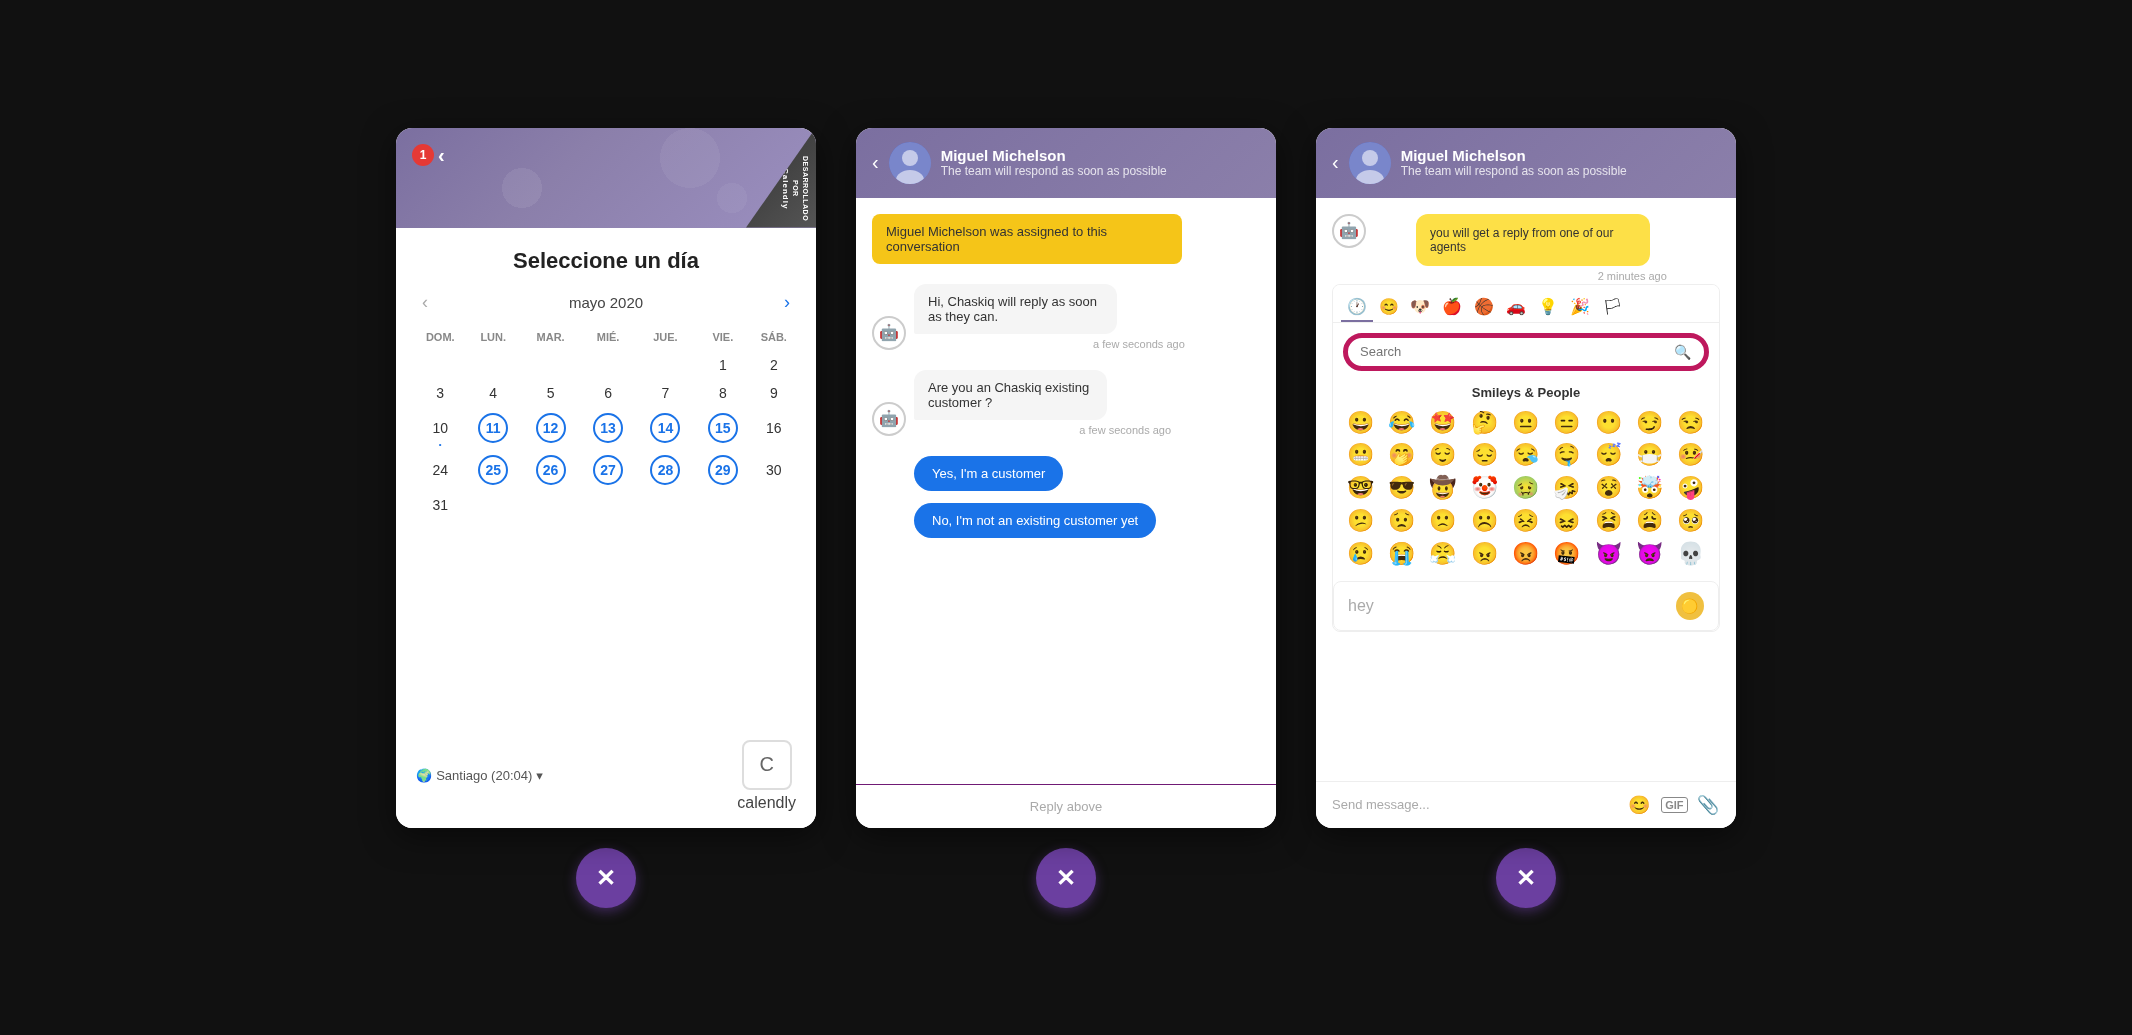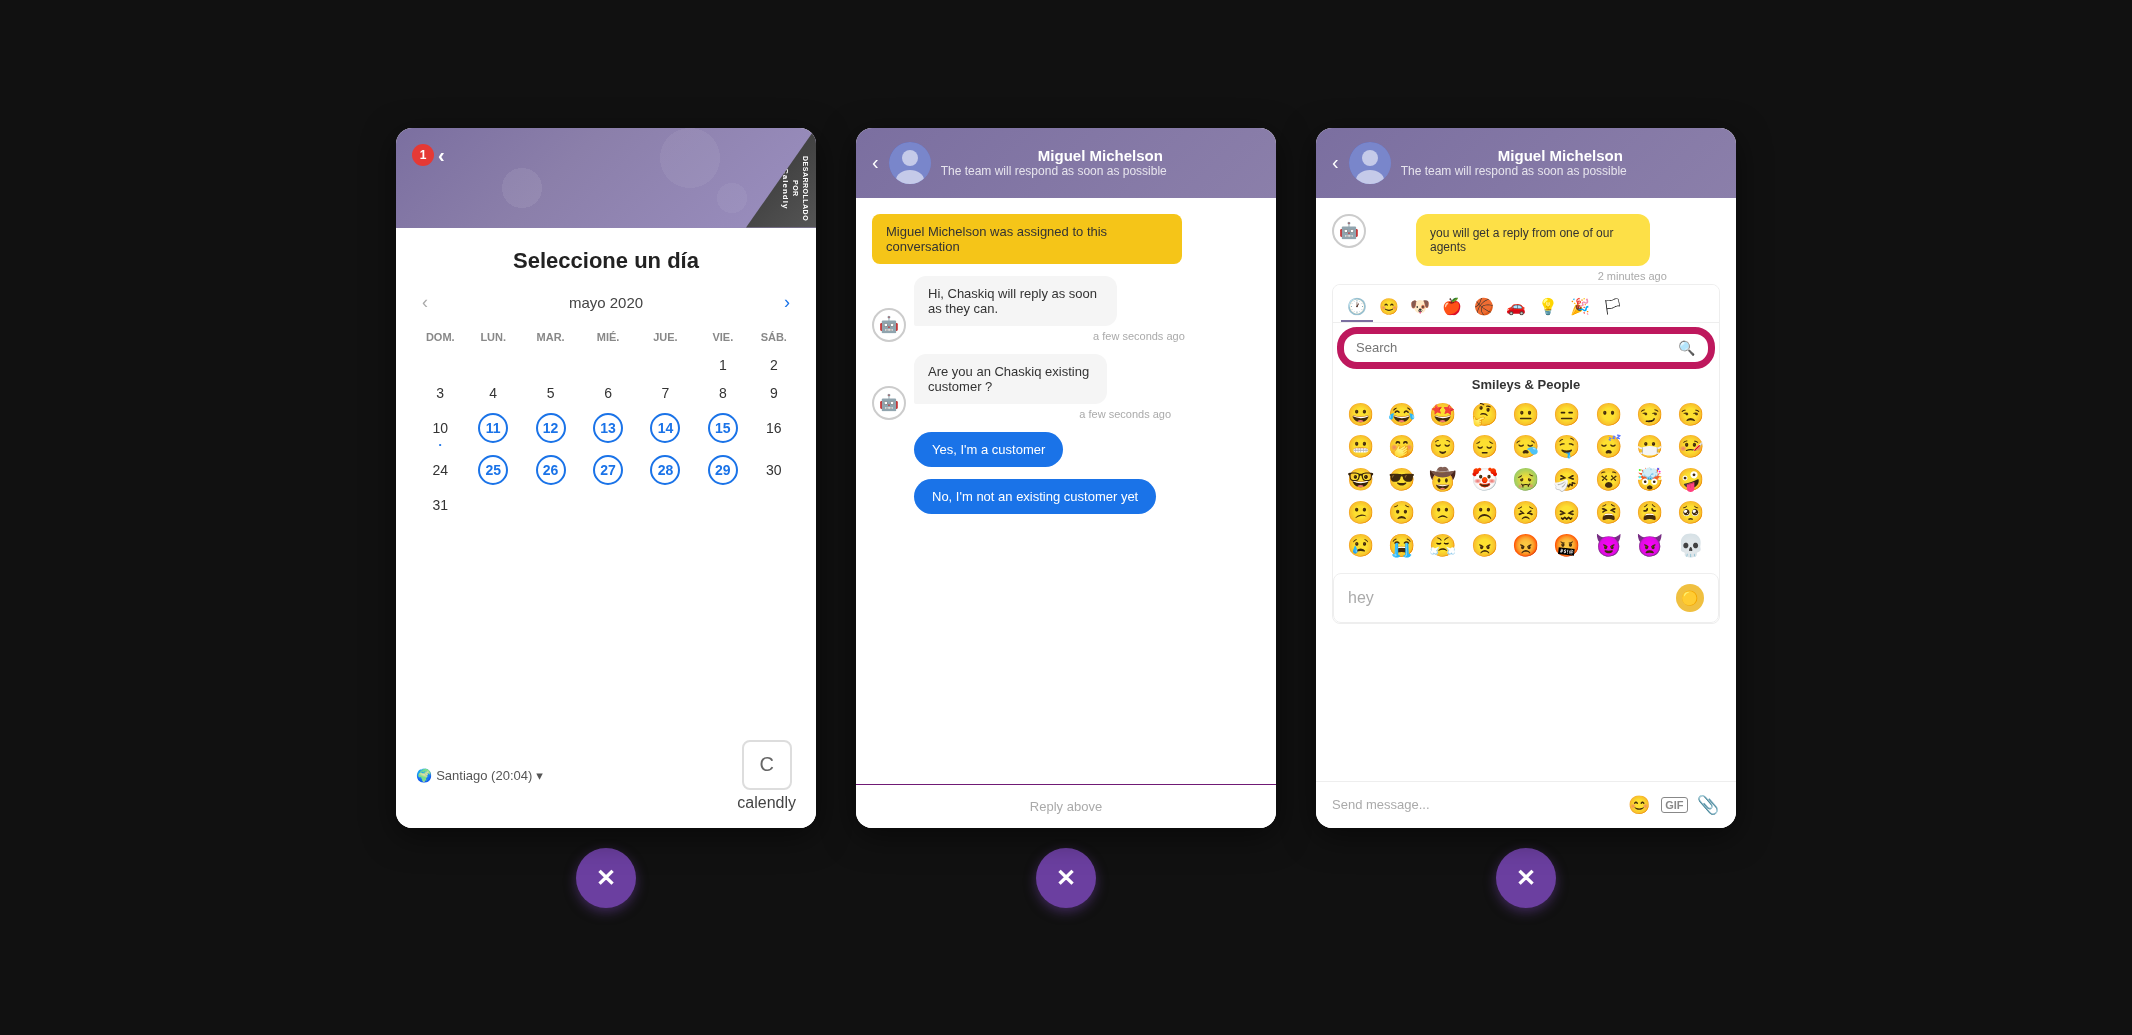--- a/index.html
+++ b/index.html
@@ -232,34 +232,33 @@
       font-size: 18px;
       overflow: hidden;
     }
     .chat-header-info {
       flex: 1;
     }
     .chat-header-name {
       color: #fff;
       font-size: 15px;
       font-weight: 600;
-      text-align: center;
     }
     .chat-header-sub {
       color: rgba(255,255,255,0.8);
       font-size: 12px;
     }
 
     .chat-messages {
       flex: 1;
       overflow-y: auto;
       padding: 16px;
       display: flex;
       flex-direction: column;
-      gap: 12px;
+      gap: 20px;
       background: #fff;
     }
     .chat-assignment-banner {
       background: #f5c518;
       border-radius: 8px;
       padding: 10px 14px;
       font-size: 13px;
       color: #333;
       font-weight: 500;
       align-self: flex-start;
@@ -362,23 +361,23 @@
       padding: 4px 6px;
       cursor: pointer;
       border-bottom: 2px solid transparent;
     }
     .emoji-tab.active {
       border-bottom: 2px solid #7b6fa0;
     }
     .emoji-search-bar {
       display: flex;
       align-items: center;
-      border: 7px solid #be185d;
+      border: 5px solid #be185d;
       border-radius: 20px;
-      margin: 4px;
+      margin: 10px;
       padding: 6px 12px;
       gap: 6px;
     }
     .emoji-search-bar input {
       border: none;
       outline: none;
       flex: 1;
       font-size: 13px;
       color: #333;
     }

